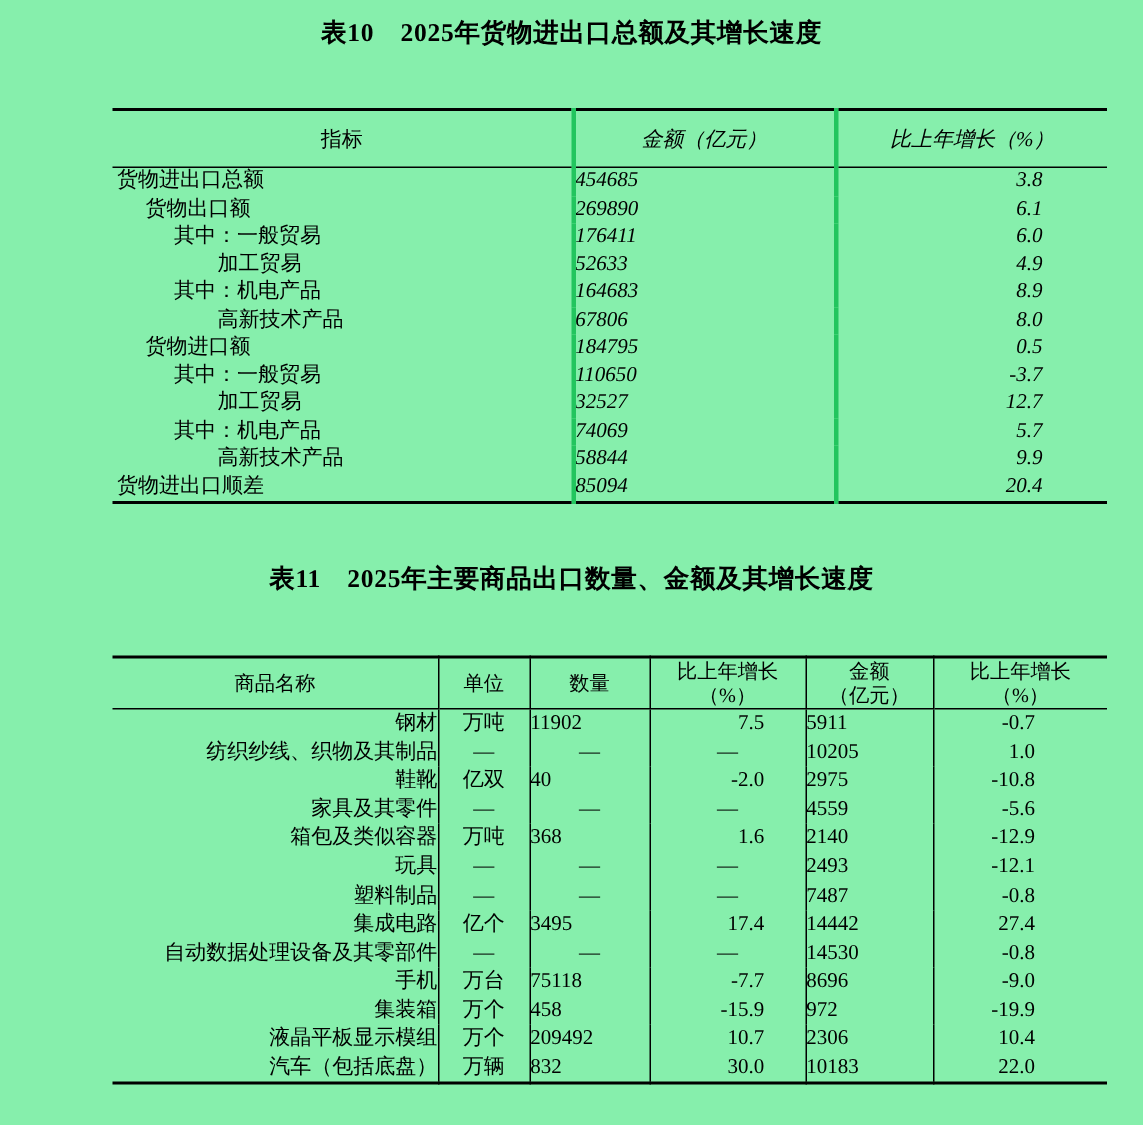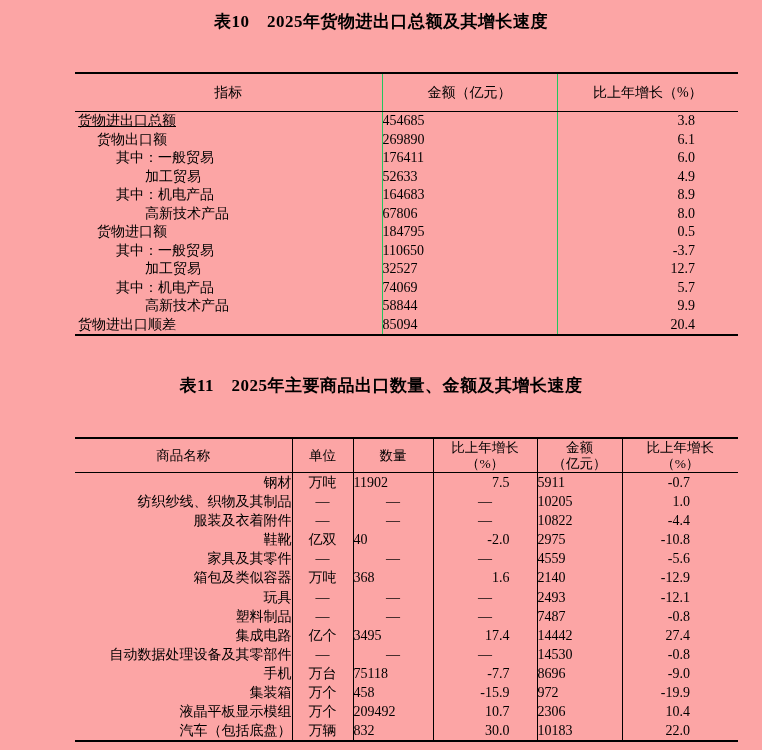--- a/index.html
+++ b/index.html
@@ -1,21 +1,21 @@
 <!DOCTYPE html>
 <html><head>
 <meta charset="utf-8">
 <style>
   html, body { margin: 0; padding: 0; }
   body {
     width: 762px; height: 750px;
     background: #ffffff; color: #000000;
     font-family: "Liberation Serif", "DejaVu Serif", serif;
   }
-  .page { position: relative; width: 762px; height: 750px; background: #fca5a5; overflow: hidden; }
+  .page { position: relative; width: 762px; height: 750px; background: #86efac; overflow: hidden; }
 
   .tbl-title {
     position: absolute; left: 0; width: 762px;
     margin: 0; text-align: center;
     font-size: 17px; font-weight: bold; line-height: 20px;
     letter-spacing: 0.5px;
   }
   #title10 { top: 12px; }
   #title11 { top: 376px; }
 
@@ -40,21 +40,21 @@
     border-bottom: 1px solid #000;
   }
   #t10 thead th { height: 37px; font-size: 14px; }
   #t11 thead th { height: 33px; font-size: 13.5px; line-height: 16px; white-space: pre-line; }
 
   
   #t10 tbody td { height: 18.5px; line-height: 18.5px; }
   #t11 tbody td { height: 19.1px; line-height: 19.1px; }
 
   
-  #t10 th:nth-child(n+2), #t10 td:nth-child(n+2) { border-left: 1px solid #22c55e; }
+  #t10 th:nth-child(n+2), #t10 td:nth-child(n+2) { border-left: 3px solid #22c55e; font-style: italic; }
   #t11 th:nth-child(n+2), #t11 td:nth-child(n+2) { border-left: 1px solid #000; }
 
   
   #t10 tbody td:nth-child(1) { text-align: left; }
   #t10 tbody td:nth-child(2) { text-align: left; padding-right: 32px; }
   #t10 tbody td:nth-child(3) { text-align: right; padding-right: 43px; }
 
   
   #t11 tbody td:nth-child(1) { text-align: right; padding-left: 3px; }
   #t11 tbody td:nth-child(2) { text-align: center; }
@@ -82,21 +82,21 @@
     <thead>
       <tr>
         <th>指标</th>
         <th>金额（亿元）</th>
         <th>比上年增长（%）</th>
       </tr>
     </thead>
     <tbody>
 
         <tr>
-          <td style="padding-left: 3px; text-decoration: underline;">货物进出口总额</td>
+          <td style="padding-left: 3px;">货物进出口总额</td>
           <td>454685</td>
           <td>3.8</td>
         </tr>
 
         <tr>
           <td style="padding-left: 22px;">货物出口额</td>
           <td>269890</td>
           <td>6.1</td>
         </tr>
 
@@ -199,28 +199,20 @@
 
         <tr>
           <td>纺织纱线、织物及其制品</td>
           <td class="dash">—</td>
           <td class="dash">—</td>
           <td class="dash">—</td>
           <td>10205</td>
           <td>1.0</td>
         </tr>
 
-        <tr>
-          <td>服装及衣着附件</td>
-          <td class="dash">—</td>
-          <td class="dash">—</td>
-          <td class="dash">—</td>
-          <td>10822</td>
-          <td>-4.4</td>
-        </tr>
 
         <tr>
           <td>鞋靴</td>
           <td>亿双</td>
           <td>40</td>
           <td>-2.0</td>
           <td>2975</td>
           <td>-10.8</td>
         </tr>
 

